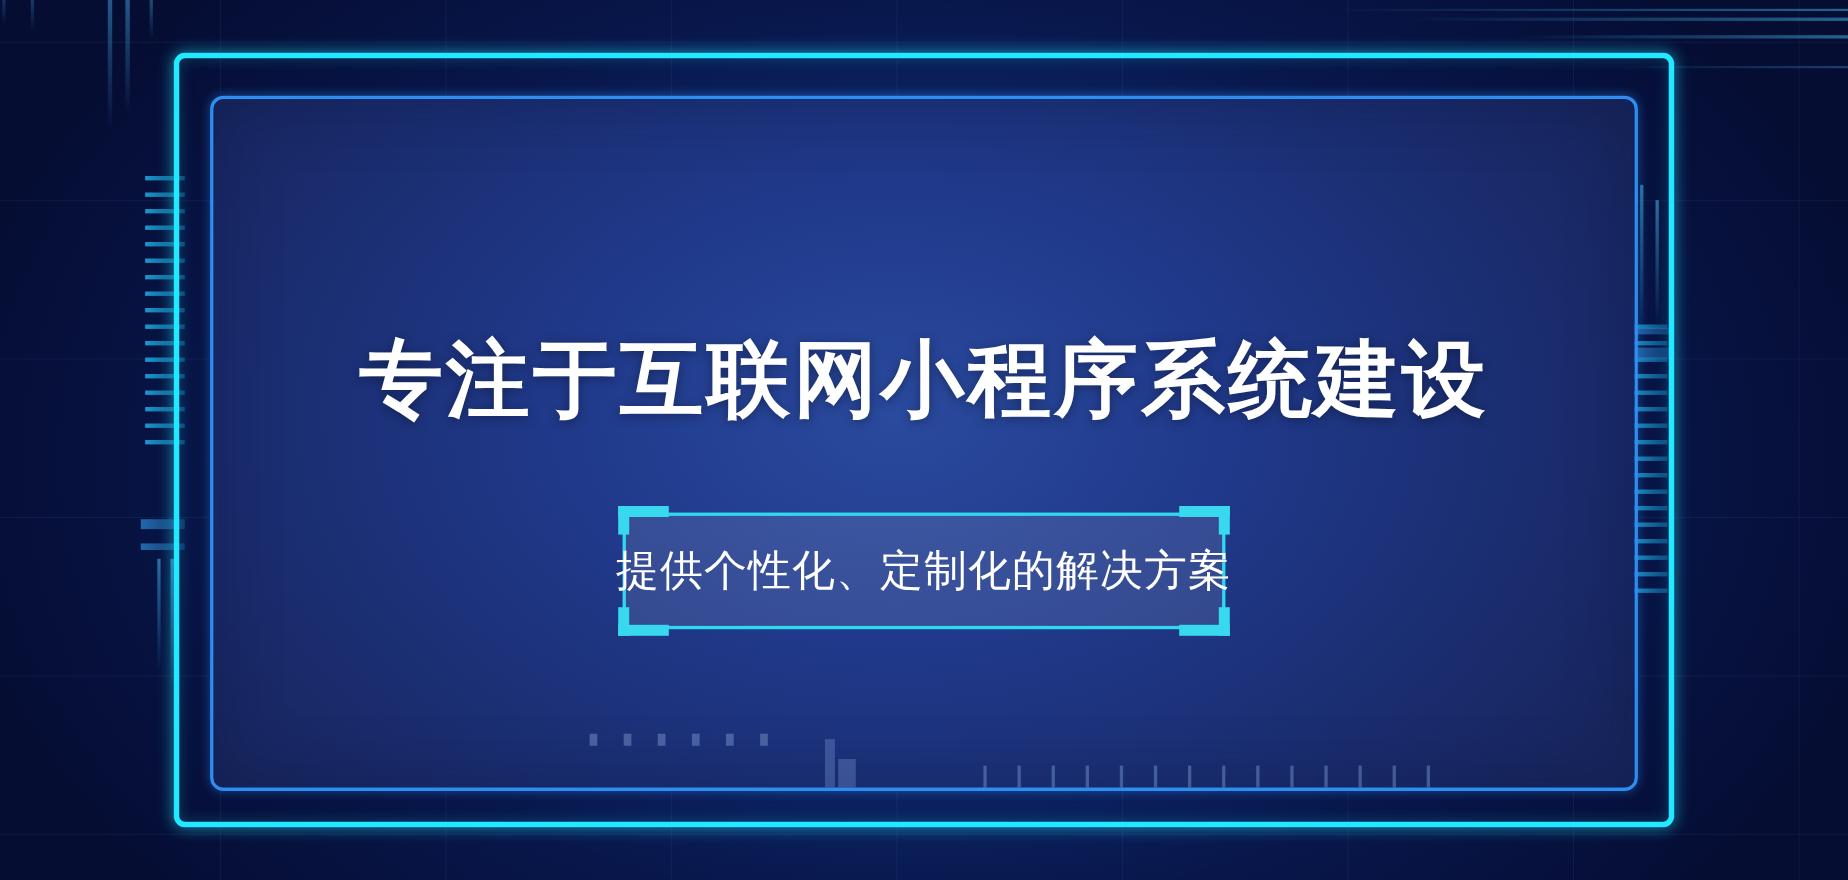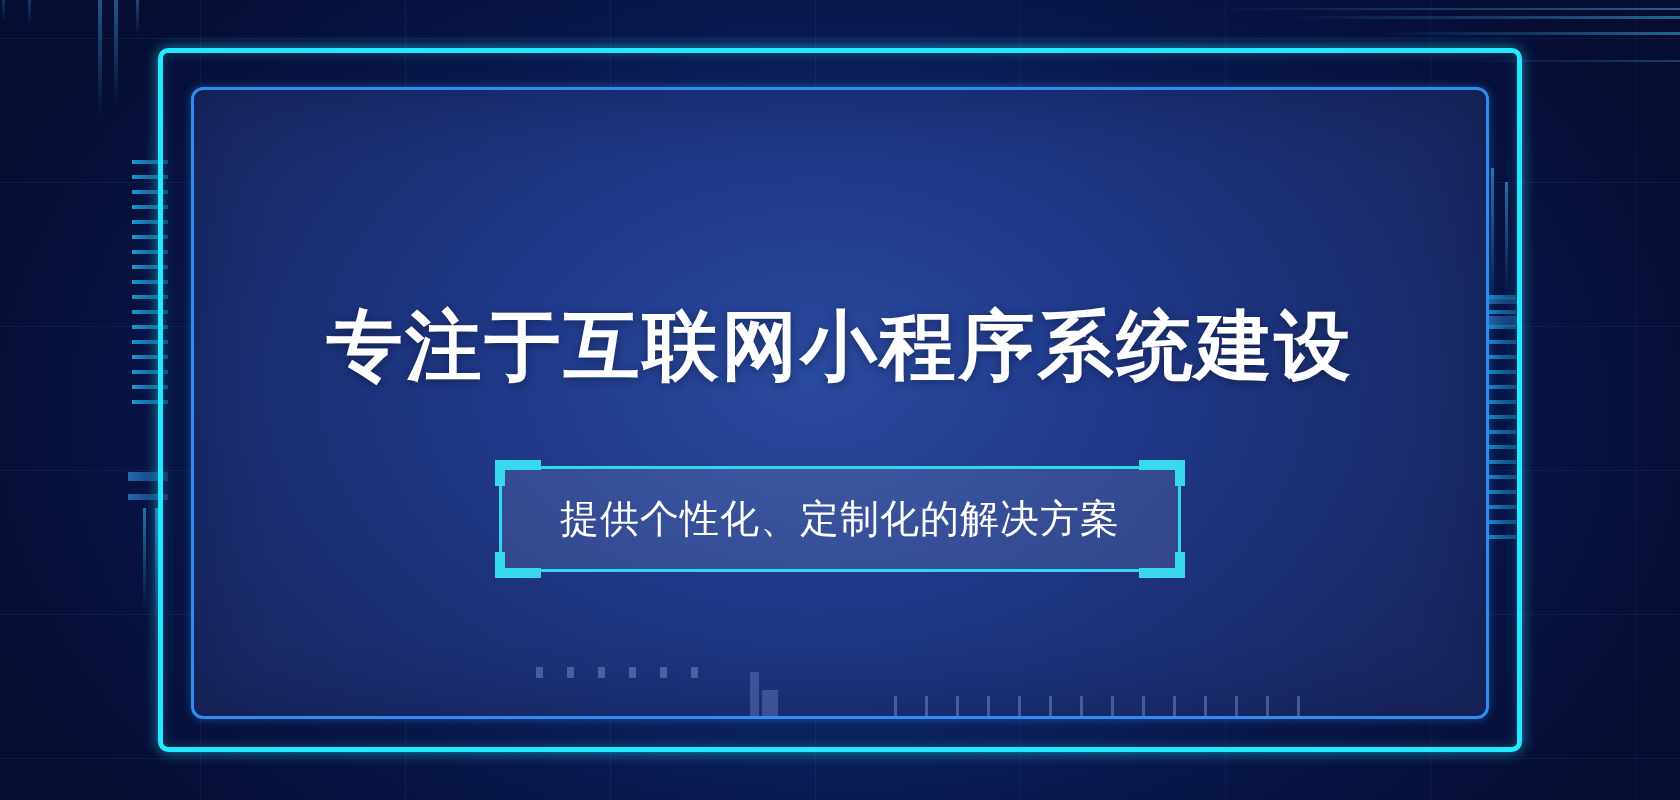--- a/index.html
+++ b/index.html
@@ -104,21 +104,21 @@
     line-height:1.1;
     text-shadow:0 2px 10px rgba(0,0,0,.35);
     white-space:nowrap;
     margin-top:36px;
   }
 
   
   .sub-wrap{
     position:absolute; left:50%; top:466px;
     transform:translateX(-50%);
-    width:682px; height:106px;
+    width:548px; height:106px;
   }
   .sub-box{
     position:absolute; inset:0;
     background:rgba(255,255,255,.10);
     border-top:3px solid #2fd8ef;
     border-bottom:3px solid #2fd8ef;
   }
   .sub-box .edge{ position:absolute; top:0; bottom:0; width:3px; background:#2fd8ef; }
   .sub-box .edge.l{ left:0; }
   .sub-box .edge.r{ right:0; }

